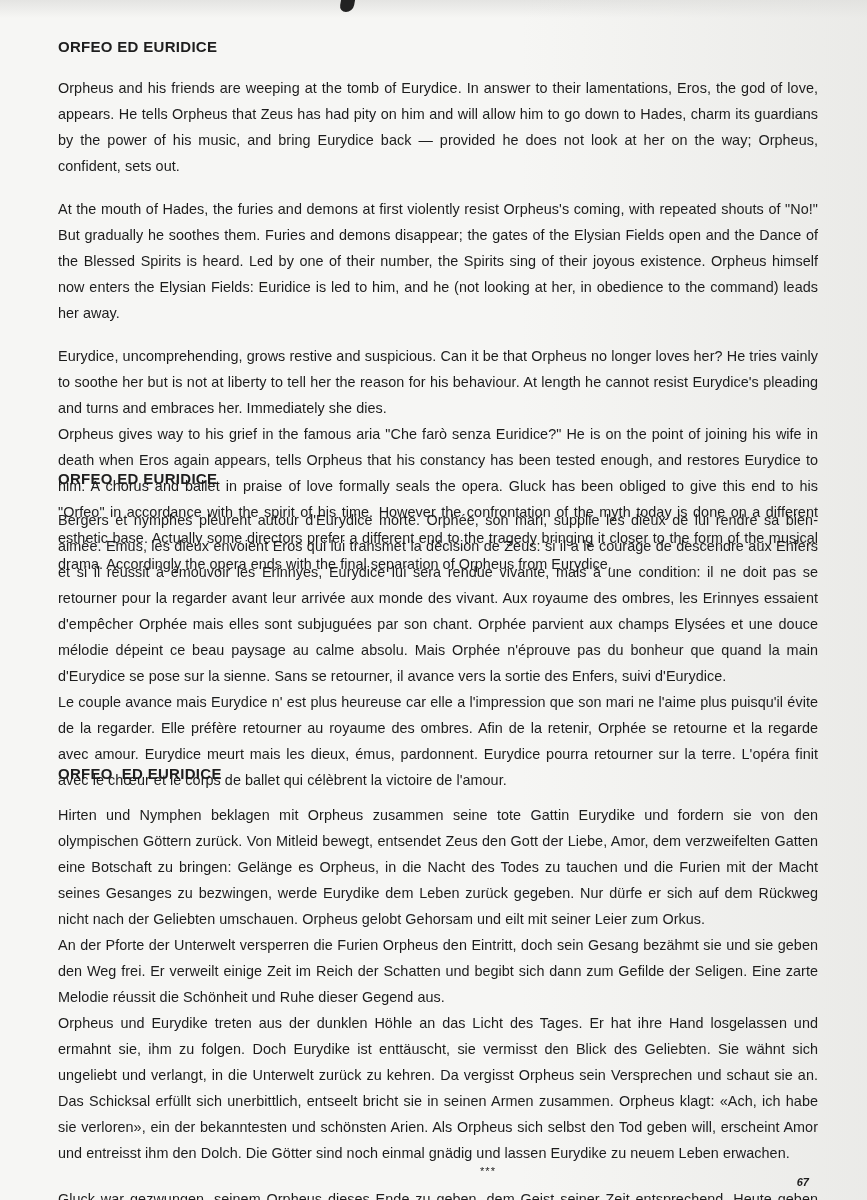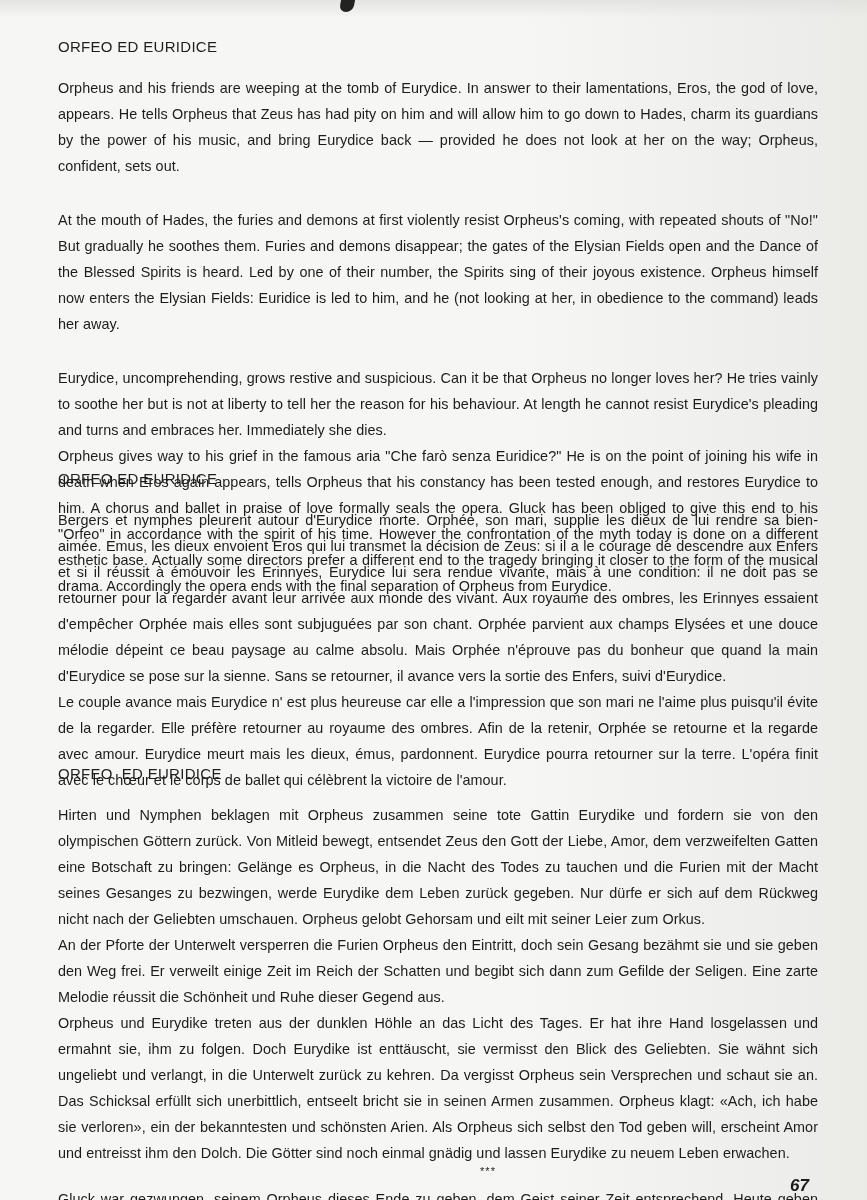--- a/index.html
+++ b/index.html
@@ -34,46 +34,46 @@
     }
     .section {
       position: absolute;
       left: 58px;
       width: 760px;
     }
     .section-title {
       font-size: 15px;
       letter-spacing: 0.3px;
       margin: 0 0 20px 0;
-      font-weight: normal;
+      font-weight: bold;
       color: #1e1e1e;
     }
     .para {
       font-size: 14.4px;
       line-height: 26px;
       margin: 0;
       text-align: justify;
       text-align-last: left;
       letter-spacing: 0.05px;
     }
     .para.gap {
-      margin-top: 28px;
+      margin-top: 17px;
     }
     .stars {
       text-align: center;
       font-size: 11px;
       line-height: 10px;
       margin: 0 0 10px 100px;
       letter-spacing: 1px;
     }
     .page-number {
       position: absolute;
       right: 58px;
       top: 1176px;
-      font-size: 17px;
+      font-size: 11px;
       font-style: italic;
       font-weight: bold;
     }
     #s1 { top: 38px; }
     #s2 { top: 470px; }
     #s3 { top: 765px; }
   </style>
 </head>
 <body>
 

